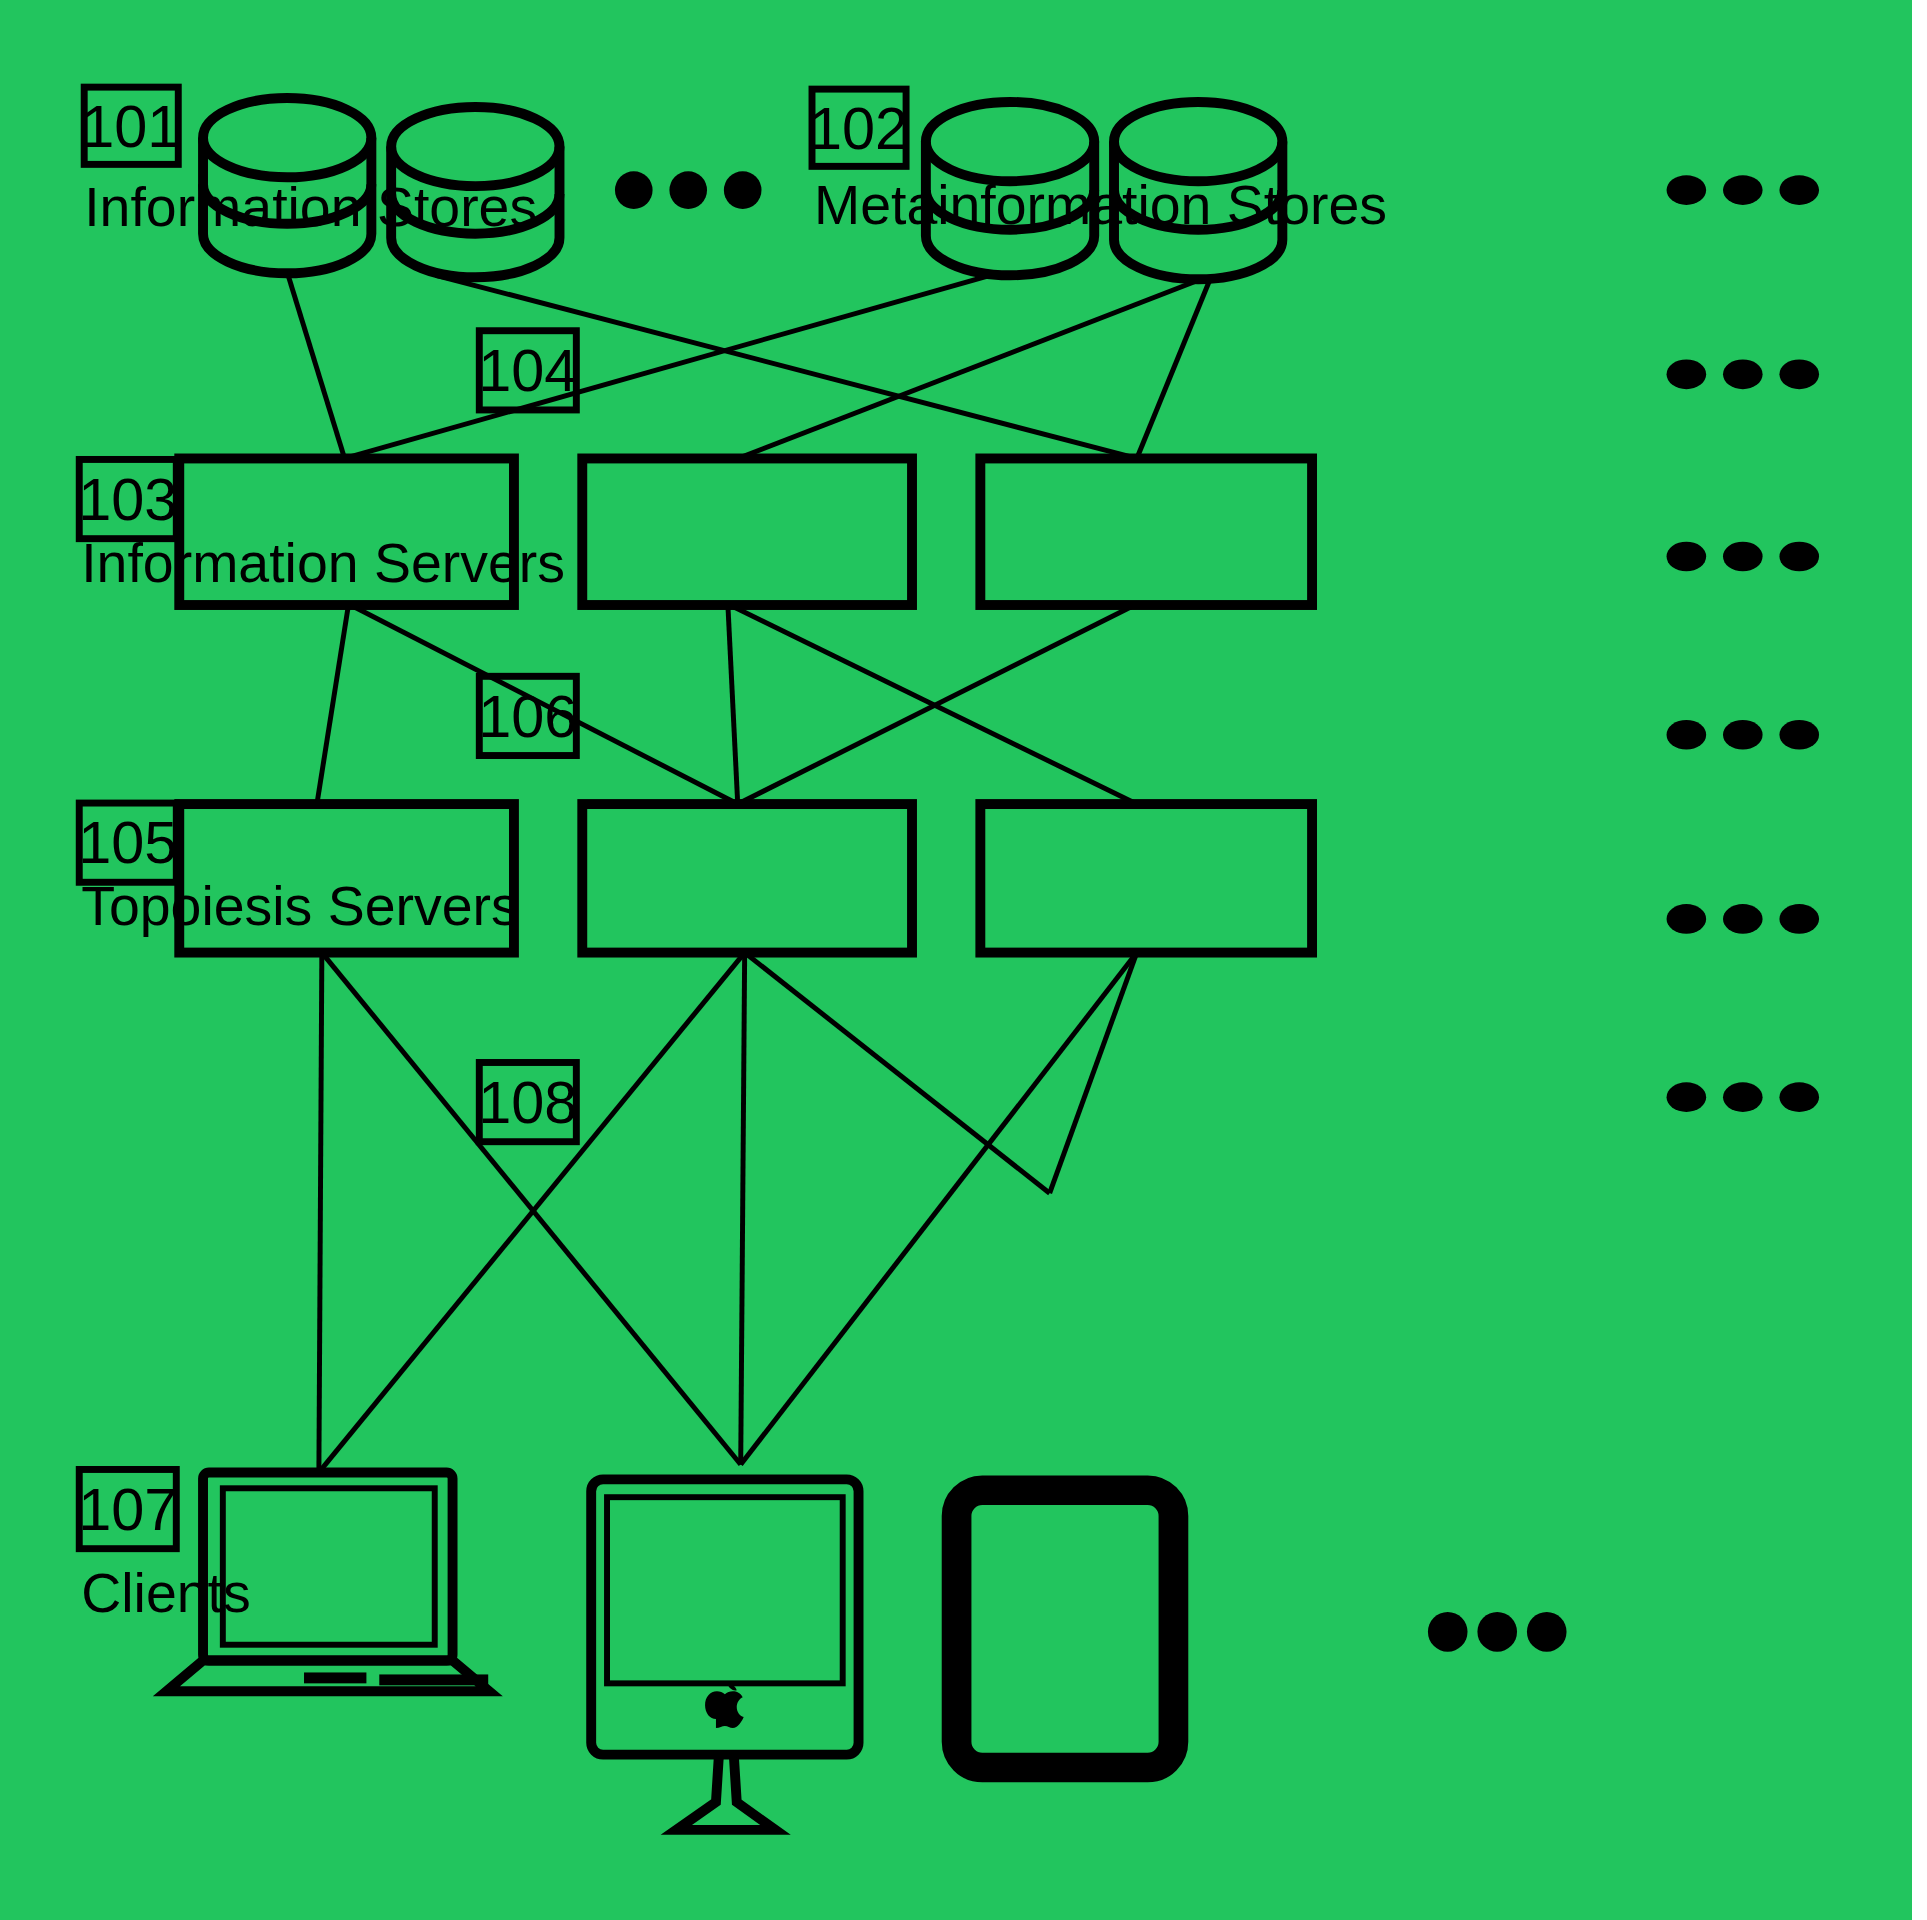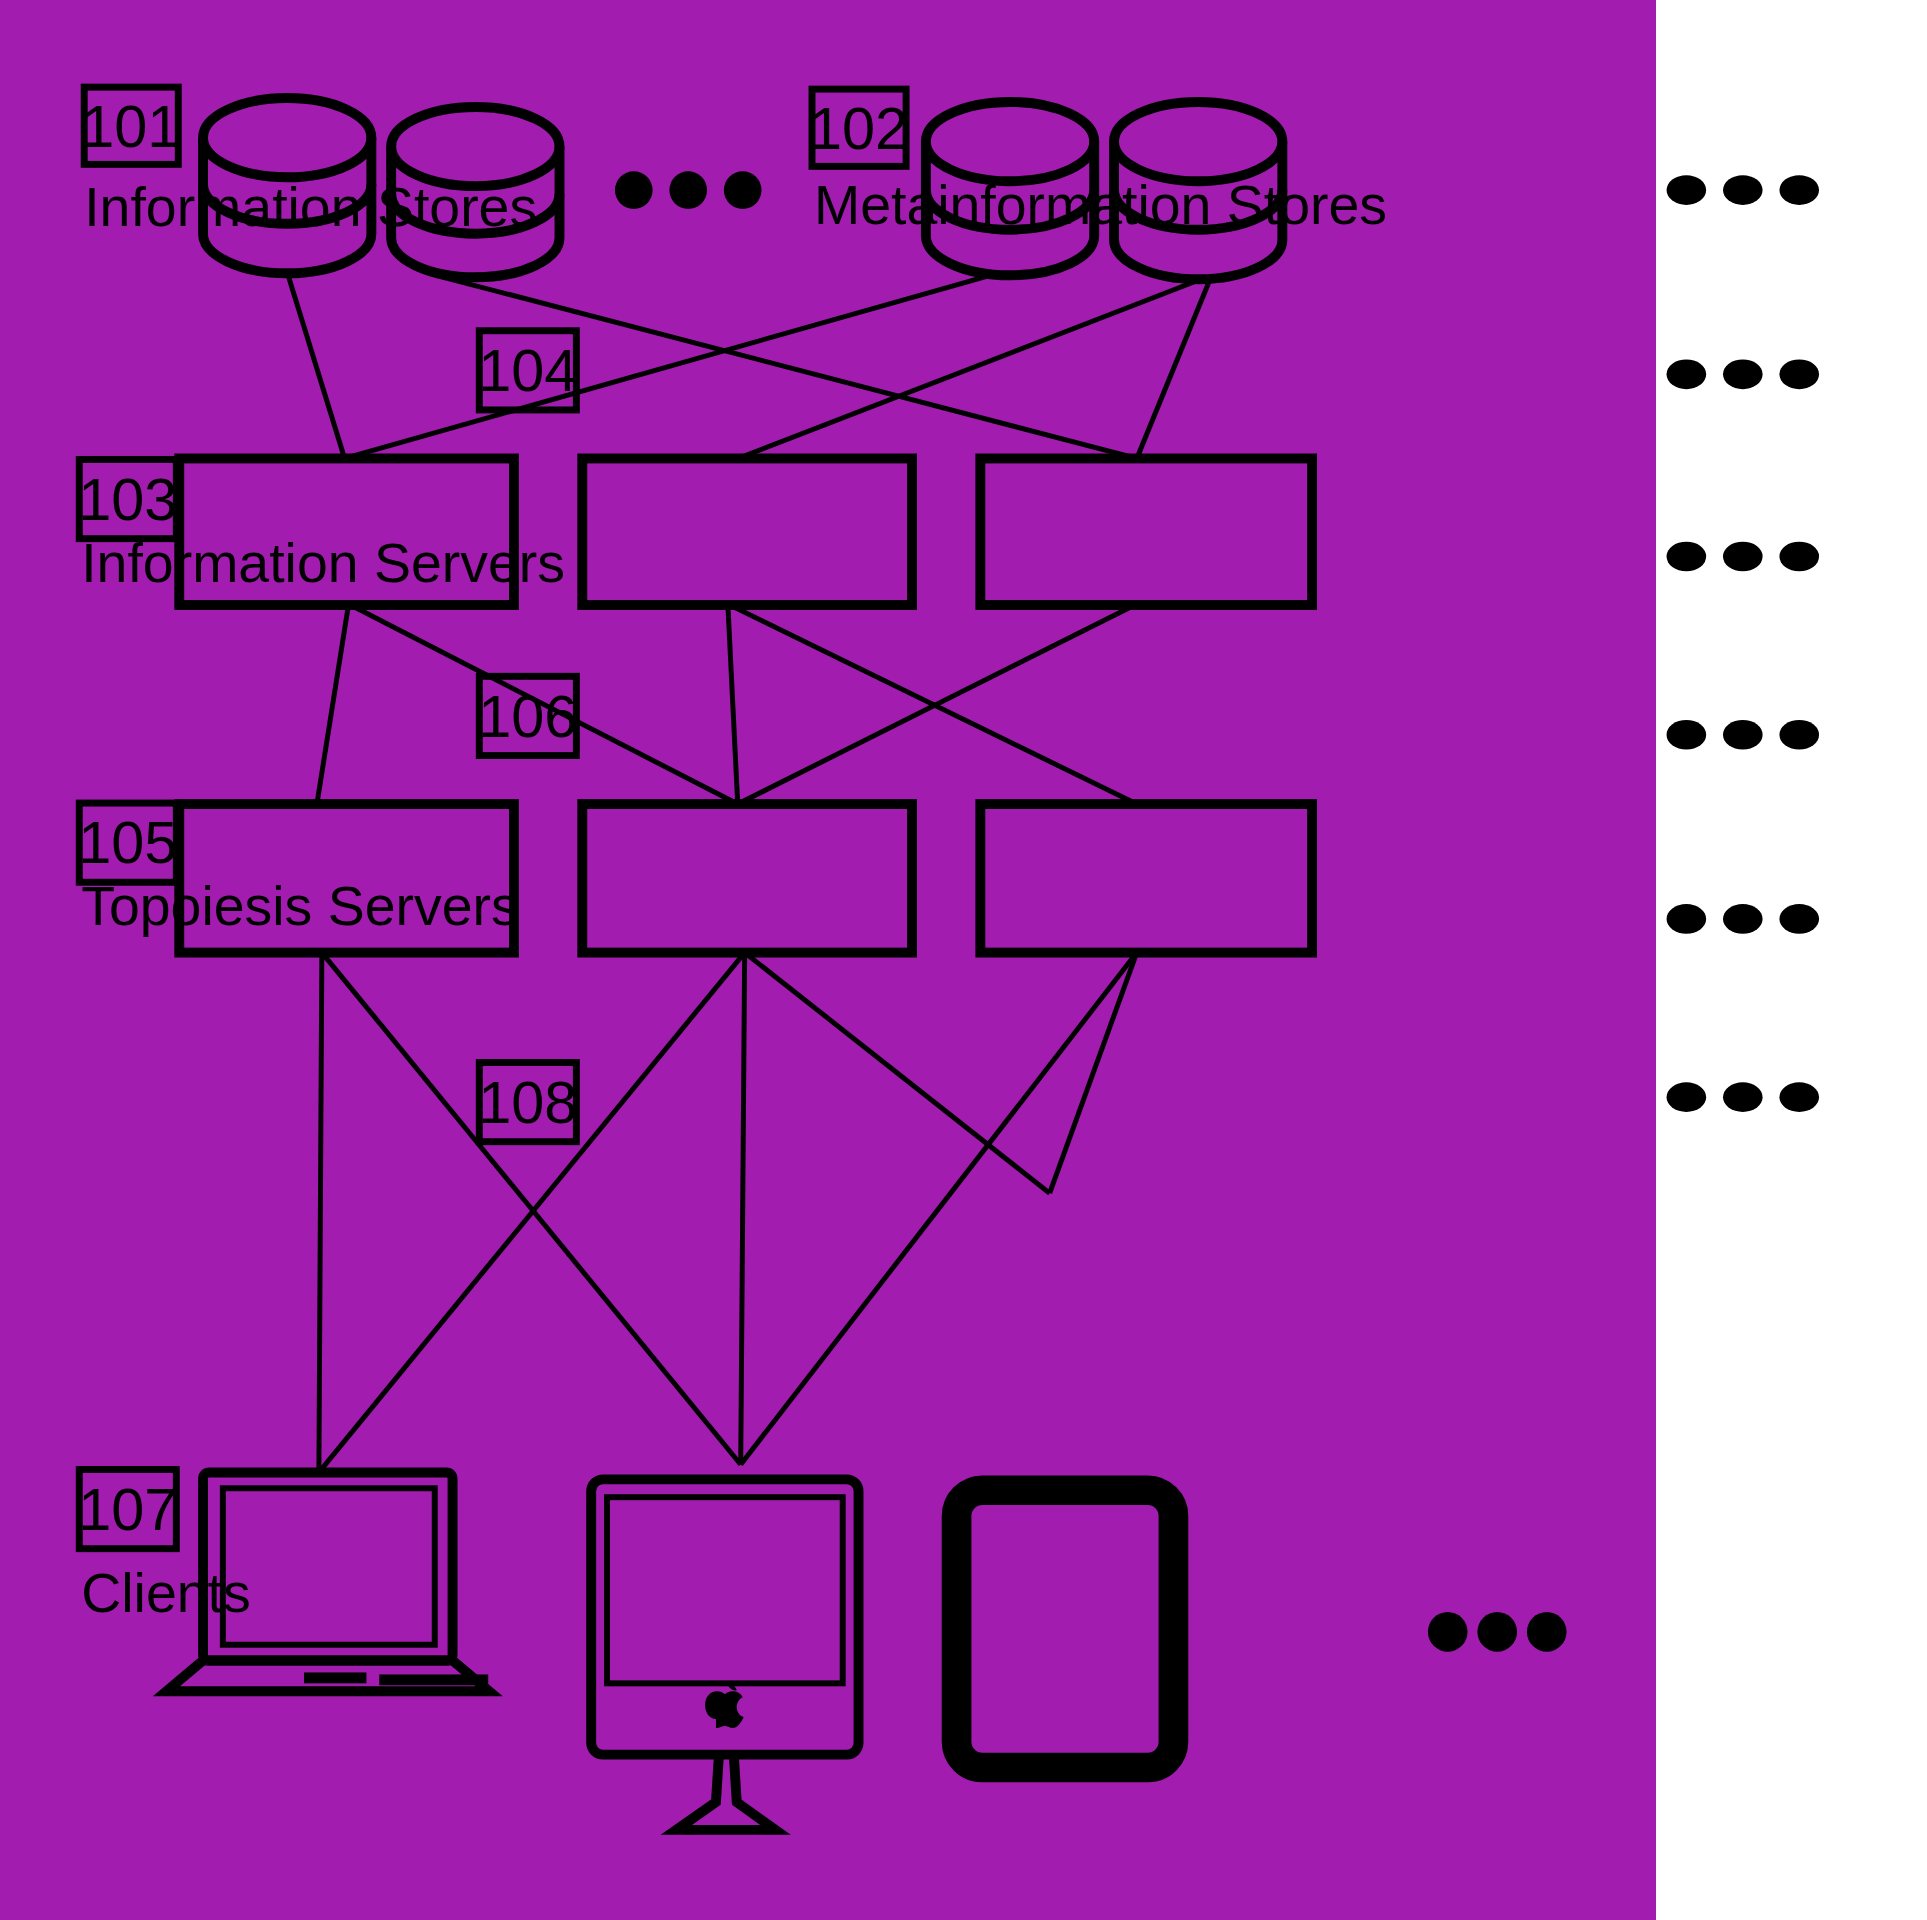--- a/index.html
+++ b/index.html
@@ -1,17 +1,17 @@
 <!DOCTYPE html>
 <html><head>
 <meta charset="utf-8">
 <style>
   html,body{margin:0;padding:0;background:#ffffff;}
   body{width:1928px;height:1921px;font-family:"Liberation Sans", sans-serif;overflow:hidden;}
-  #stage{position:relative;width:1656px;height:1921px;background:#a21caf;}
+  #stage{position:relative;width:1912px;height:1921px;background:#22c55e;}
   svg#diagram{position:absolute;left:0;top:0;width:1928px;height:1921px;}
   .reflabel{font-family:"Liberation Sans", sans-serif;font-size:60px;fill:#000;}
   .tierlabel{font-family:"Liberation Sans", sans-serif;font-size:56px;fill:#000;}
   .refbox{fill:none;stroke:#000;stroke-width:7;}
   .unit{fill:none;stroke:#000;stroke-width:10;}
   .link{stroke:#000;stroke-width:5;fill:none;}
   .thin{stroke:#000;stroke-width:6;fill:none;}
   .dot{fill:#000;}
 </style>
 </head>

